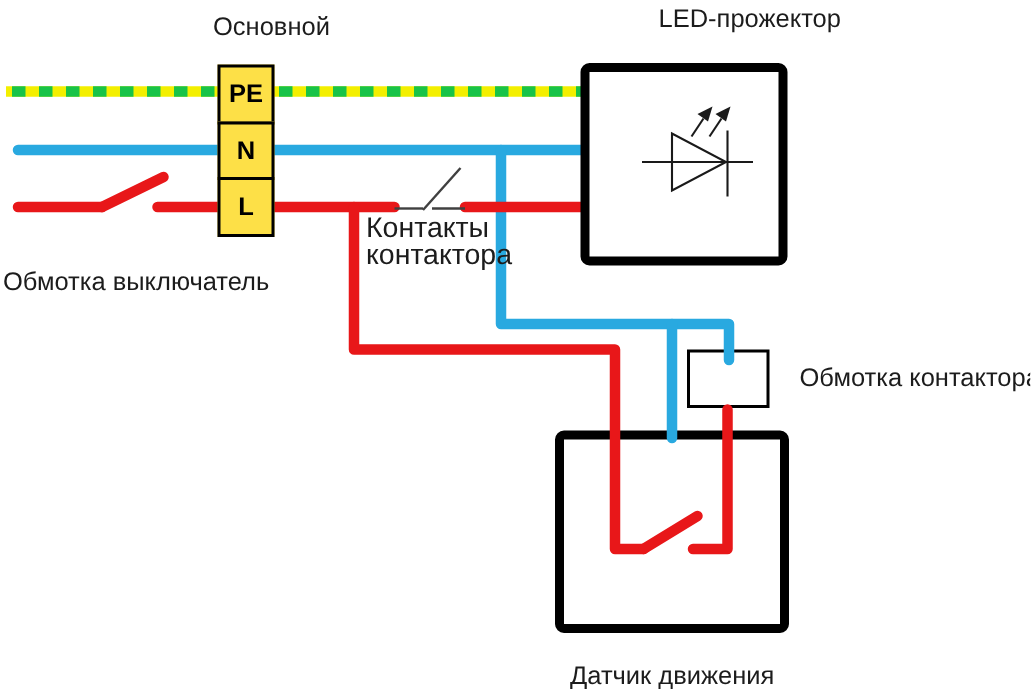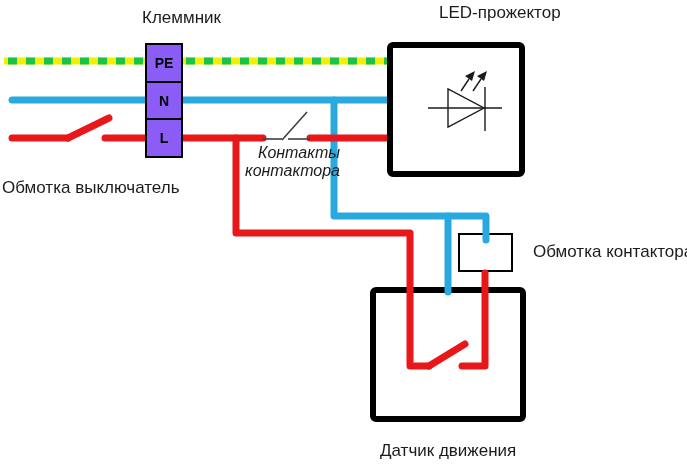--- a/index.html
+++ b/index.html
@@ -20,33 +20,33 @@
   .thin  { stroke:var(--contact-thin,#404040); stroke-width:1.6; fill:none; }
   .sym   { stroke:#1a1a1a; stroke-width:1.4; fill:none; }
   .sym-fill { fill:#1a1a1a; stroke:none; }
 
   
   .lbl {
     position:absolute; font-size:17px; line-height:19px;
     color:var(--label-text,#1c1c1c); white-space:nowrap;
   }
   .lbl-2line {
-    position:absolute; font-size:16px; line-height:17.5px;
-    color:var(--label-text,#1c1c1c); text-align:right; white-space:nowrap;font-style:italic;
+    position:absolute; font-size:19px; line-height:17.5px;
+    color:var(--label-text,#1c1c1c); text-align:left; white-space:nowrap;
   }
 
   
   .tblock {
     position:absolute; left:145px; top:43px; width:38px; height:115px;
     display:flex; flex-direction:column; box-sizing:border-box;
   }
   .tcell {
-    flex:1; background:#8b5cf6; border:2px solid #000; box-sizing:border-box;
+    flex:1; background:#fde047; border:2px solid #000; box-sizing:border-box;
     display:flex; align-items:center; justify-content:center;
-    font-weight:bold; font-size:14px; color:#000;
+    font-weight:bold; font-size:17px; color:#000;
   }
   .tcell + .tcell { margin-top:-2px; }
 </style>
 </head>
 <body>
 
 <div class="stage">
 
   <svg width="687" height="464" viewBox="0 0 687 464">
 
@@ -99,21 +99,21 @@
       </g>
     </g>
   </svg>
 
   <div class="tblock">
     <div class="tcell">PE</div>
     <div class="tcell">N</div>
     <div class="tcell">L</div>
   </div>
 
-  <div class="lbl" style="left:142px; top:8px;">Клеммник</div>
+  <div class="lbl" style="left:142px; top:8px;">Основной</div>
 
   <div class="lbl" style="left:439px; top:3px;">LED-прожектор</div>
 
   <div class="lbl" style="left:2px; top:178px;">Обмотка выключатель</div>
 
   <div class="lbl-2line" style="left:244px; top:144px; width:96px;">
     <span>Контакты</span><br>
     <span>контактора</span>
   </div>
 

